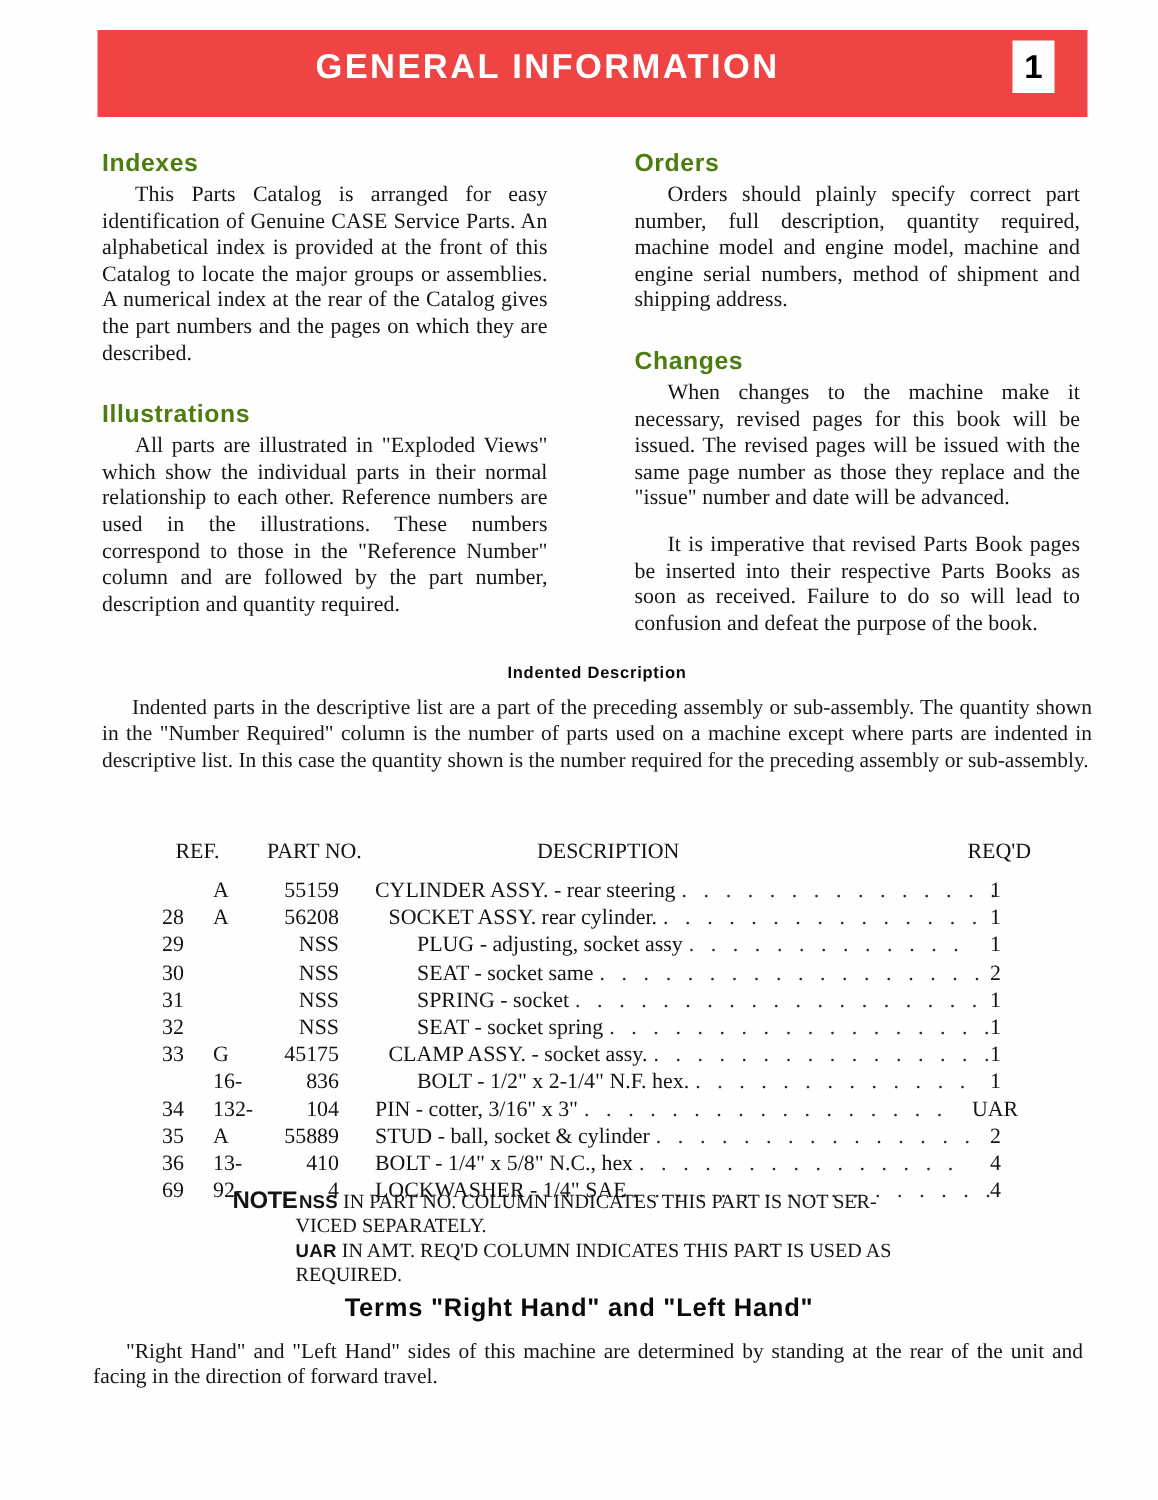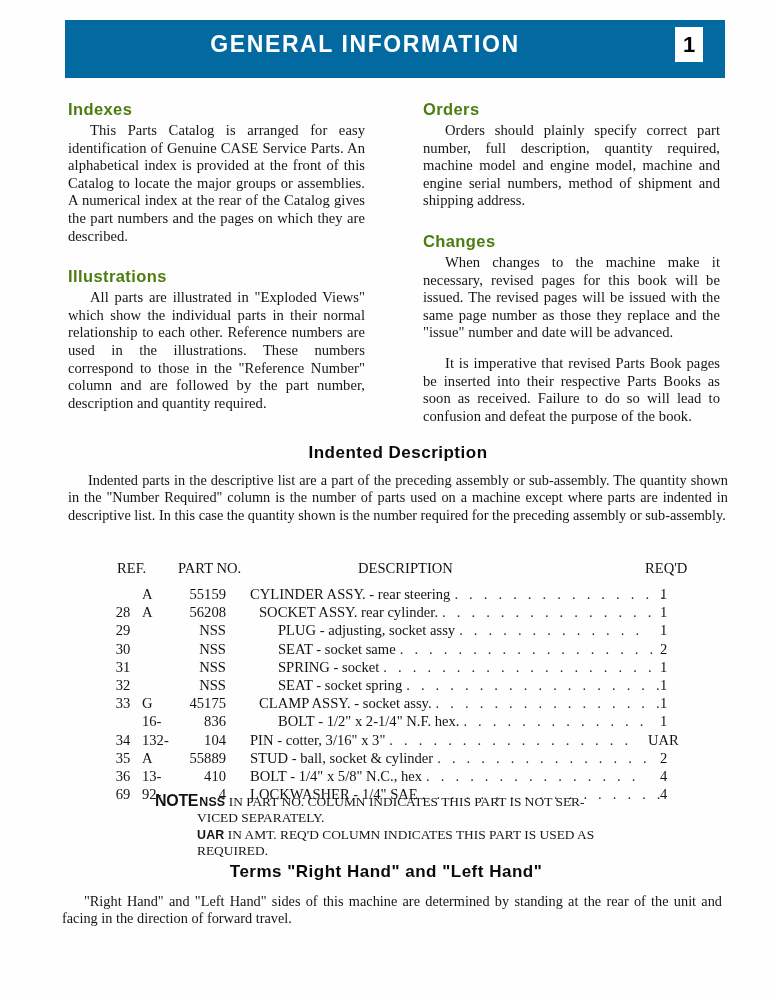--- a/index.html
+++ b/index.html
@@ -24,21 +24,21 @@
     background: #fefefe;
   }
 
   
   .banner {
     position: absolute;
     left: 65px;
     top: 20px;
     width: 660px;
     height: 58px;
-    background: #0369a1;
+    background: #ef4444;
   }
   .banner-title {
     position: absolute;
     left: 0;
     right: 0;
     top: 11px;
     text-align: center;
     color: #ffffff;
     font-family: "Liberation Sans", sans-serif;
     font-weight: bold;
@@ -105,21 +105,21 @@
   
   .indented-block {
     position: absolute;
     left: 68px;
     top: 443px;
     width: 660px;
   }
   .indented-block h2 {
     font-family: "Liberation Sans", sans-serif;
     font-weight: bold;
-    font-size: 17px;
+    font-size: 11px;
     letter-spacing: 0.5px;
     text-align: center;
     margin: 0 0 9px 0;
     color: #0a0a0a;
   }
   .indented-block p {
     margin: 0;
     font-family: "Liberation Serif", serif;
     font-size: 14.3px;
     line-height: 17.3px;
@@ -148,21 +148,21 @@
   .pt-head .h-req   { position: absolute; left: 645px; }
 
   .pt-row {
     position: relative;
     height: 18.2px;
   }
   .c-ref {
     position: absolute;
     left: 108px;
     width: 30px;
-    text-align: center;
+    text-align: left;
   }
   .c-pfx {
     position: absolute;
     left: 142px;
     width: 36px;
     text-align: left;
     white-space: pre;
   }
   .c-pn {
     position: absolute;

